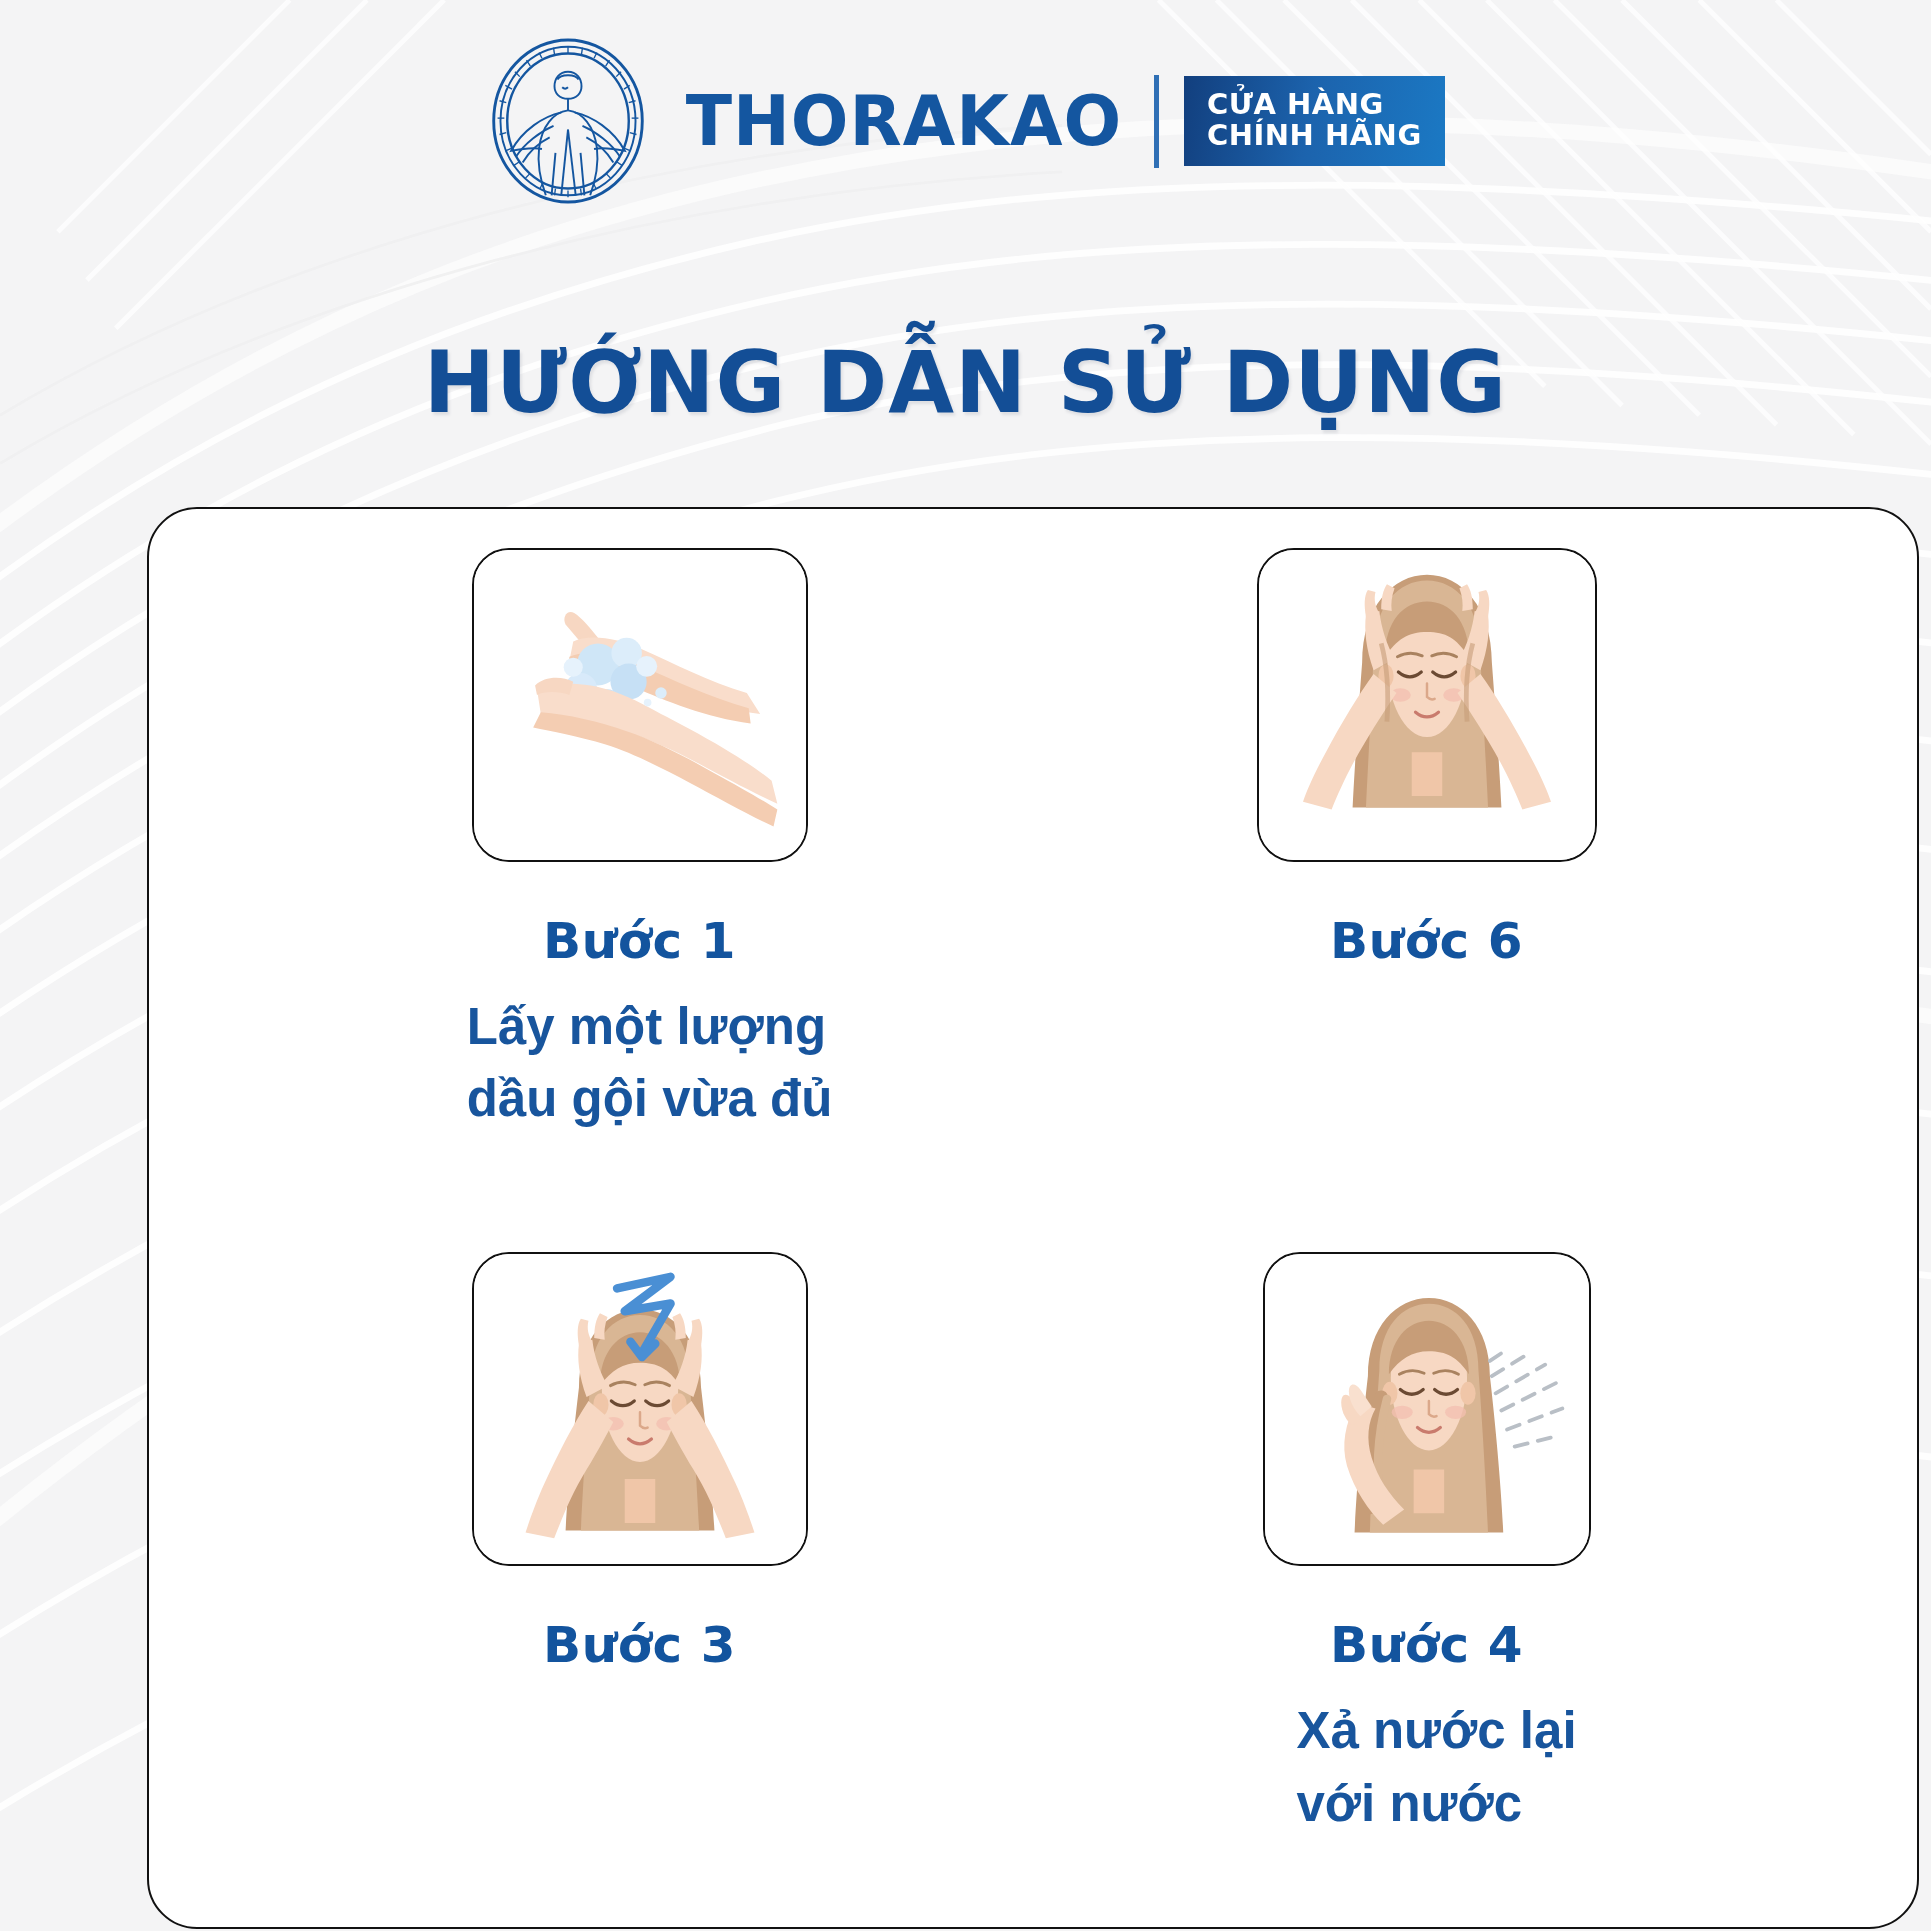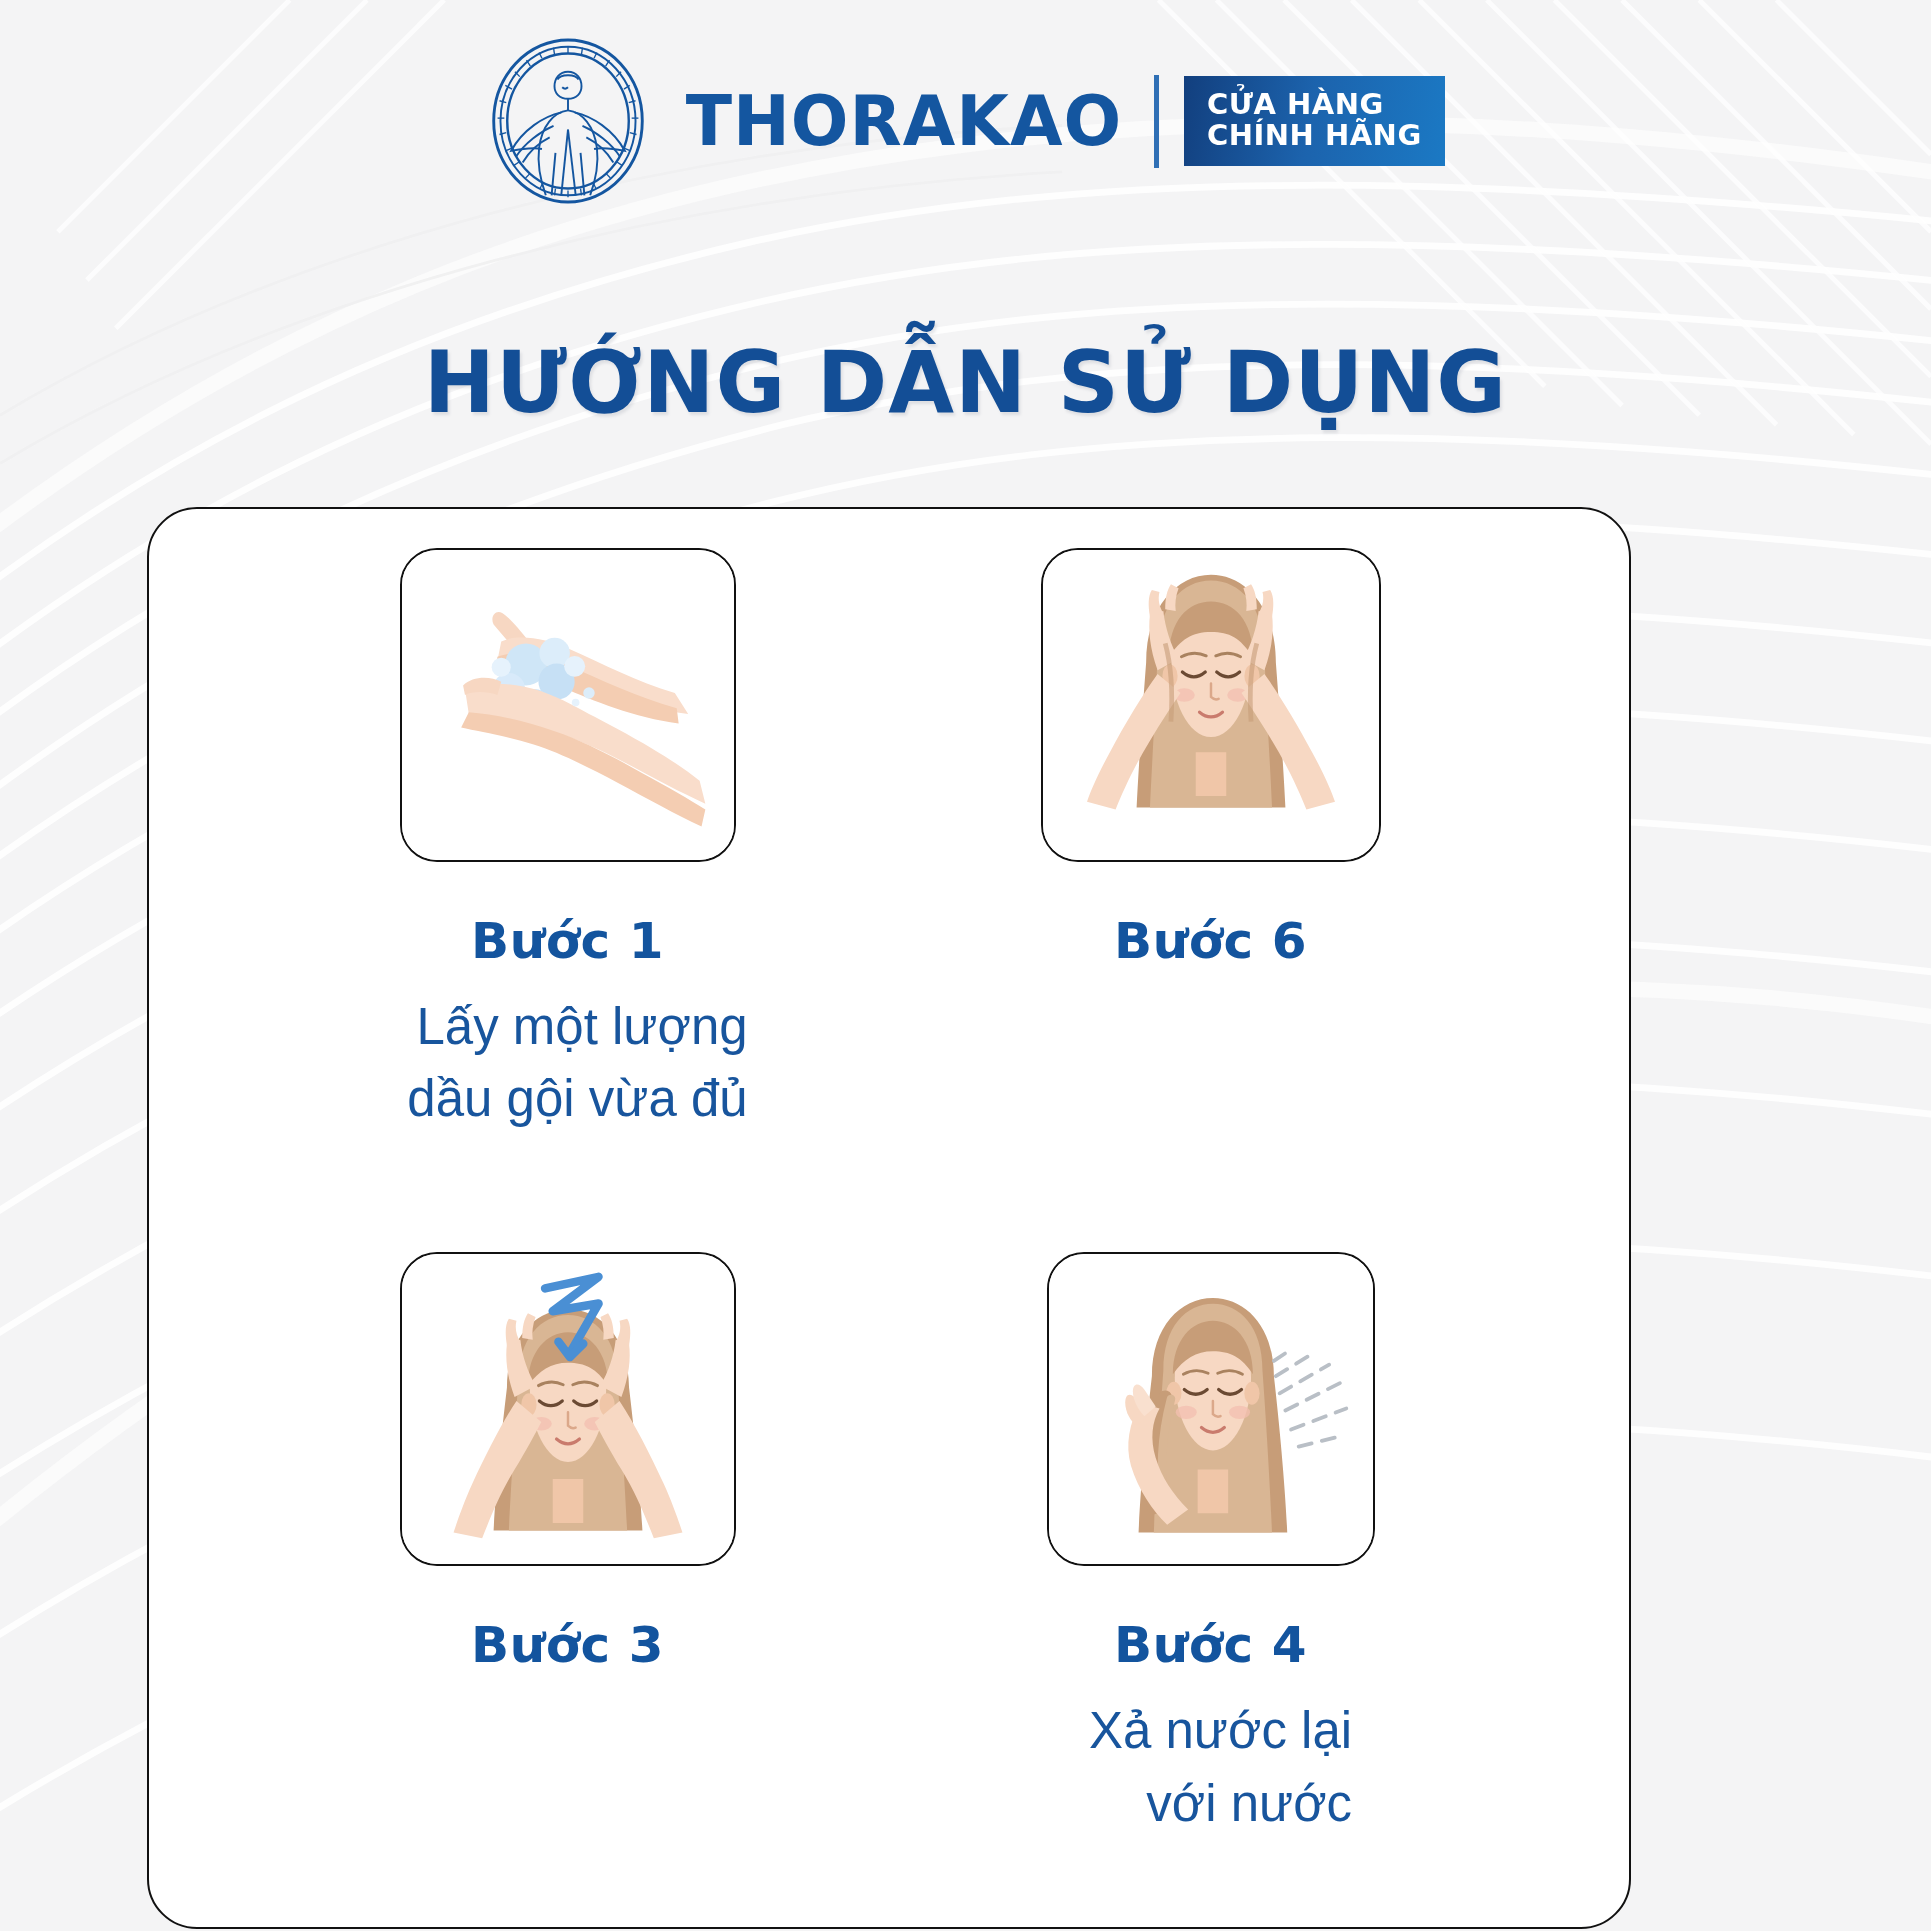--- a/index.html
+++ b/index.html
@@ -74,21 +74,21 @@
     letter-spacing: 1px;
     color: #134e96;
     z-index: 2;
     text-shadow: 1.9px 2.9px 2.9px rgba(120,130,145,0.18);
   }
 
   
   .panel {
     position: absolute;
     left: 147px; top: 507px;
-    width: 1484px; height: 1422px;
+    width: 1772px; height: 1422px;
     background: #ffffff;
     border: 2.9px solid #111;
     border-radius: 50px;
     z-index: 1;
     overflow: hidden;
   }
   .steps-grid {
     position: absolute;
     left: 0; top: 0; right: 0; bottom: 0;
     display: grid;
@@ -115,25 +115,25 @@
     margin-top: 50px;
     font-family: "DejaVu Sans", sans-serif;
     font-weight: bold;
     font-size: 50px;
     color: #13549e;
     letter-spacing: 0.5px;
   }
   .step-desc {
     margin-top: 21px;
     font-family: "Liberation Sans", sans-serif;
-    font-weight: normal;
+    font-weight: bold;
     font-size: 51px;
     line-height: 1.42;
     color: #18559d;
-    text-align: right;
+    text-align: left;
     letter-spacing: 0px;
     margin-left: 20px;
   }
   .step-1 .step-card, .step-2 .step-card { margin-top: 4.8px; }
   .step-3 .step-card, .step-4 .step-card { margin-top: 17.4px; }
   .step-2 .step-card { width: 340px; }
   .step-4 .step-card { width: 328px; }
 </style>
 </head>
 <body>

